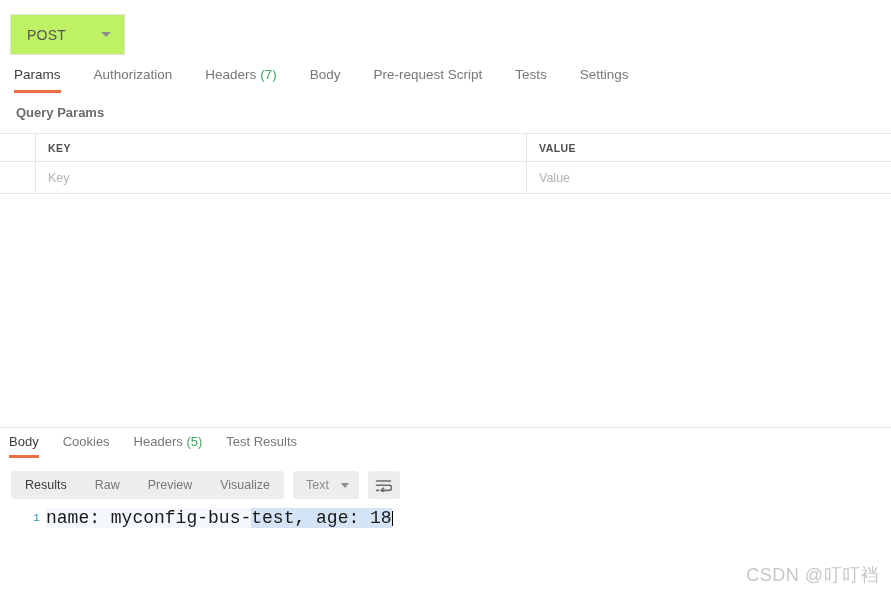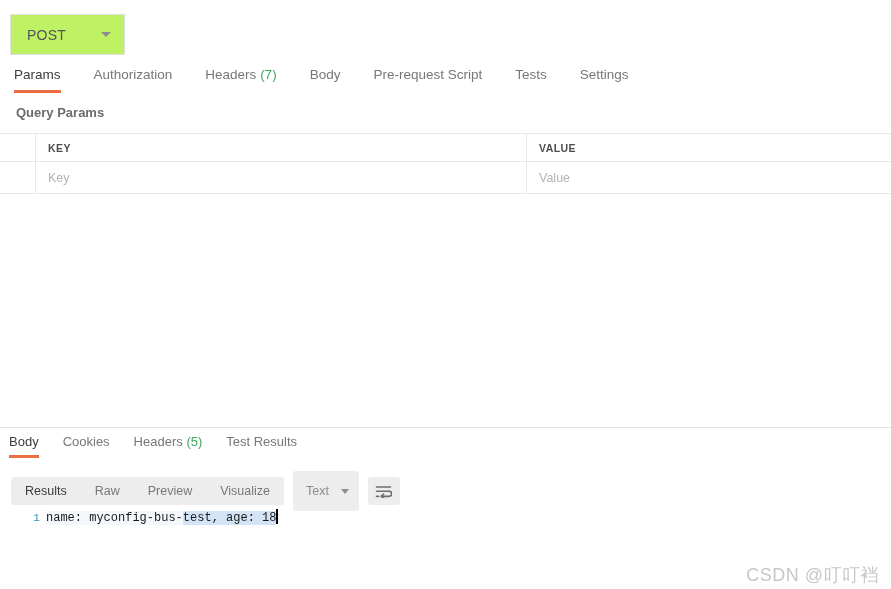--- a/index.html
+++ b/index.html
@@ -197,21 +197,21 @@
     cursor: pointer;
     white-space: nowrap;
   }
   .seg-btn.active { color: #3c3c3c; }
 
   .fmt-select {
     display: flex;
     align-items: center;
     background: #ededed;
     border-radius: 3px;
-    height: 40px;
+    height: 28px;
     margin-left: 9px;
     padding: 0 10px 0 13px;
     cursor: pointer;
   }
   .fmt-label {
     font-size: 12.5px;
     color: #8d8d8d;
     margin-right: 12px;
   }
   .caret-down-sm {
@@ -247,21 +247,21 @@
     text-align: right;
     padding-right: 6px;
     font-family: "Liberation Mono", monospace;
     font-size: 11.5px;
     color: #2f92b5;
     line-height: 20px;
     user-select: none;
   }
   .code-line {
     font-family: "Liberation Mono", monospace;
-    font-size: 12px;
+    font-size: 18px;
     color: #1a1a1a;
     line-height: 20px;
     white-space: pre;
     cursor: text;
     position: relative;
   }
   .sel-a { background: #f4f7fb; }
   .sel-b { background: #d4e3f5; }
   .caret-bar {
     display: inline-block;

